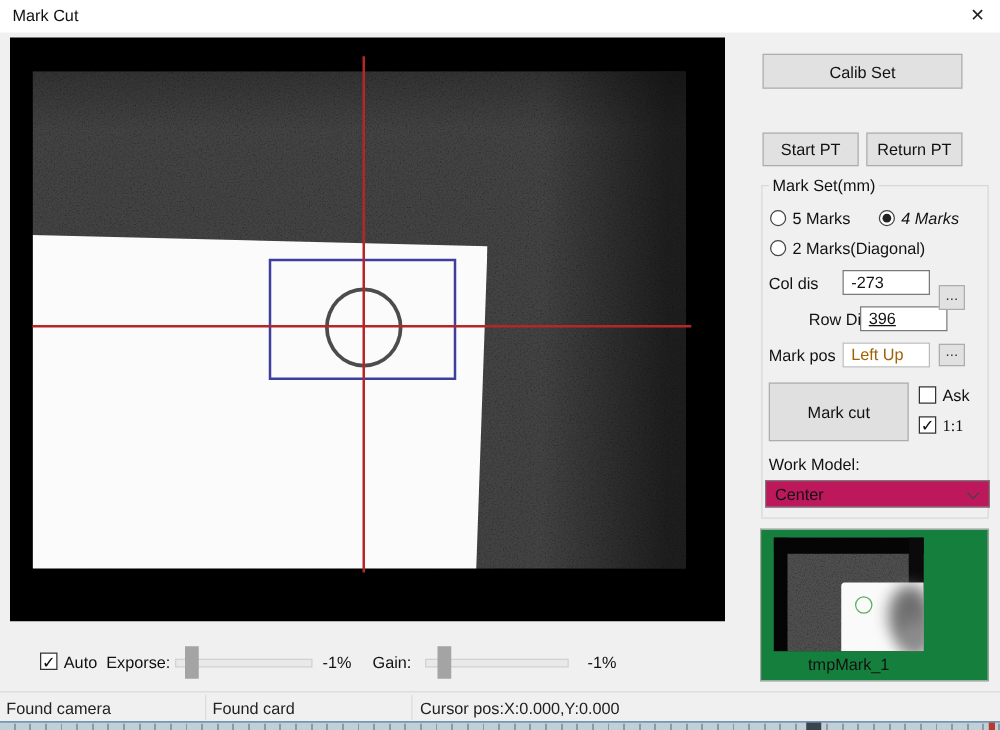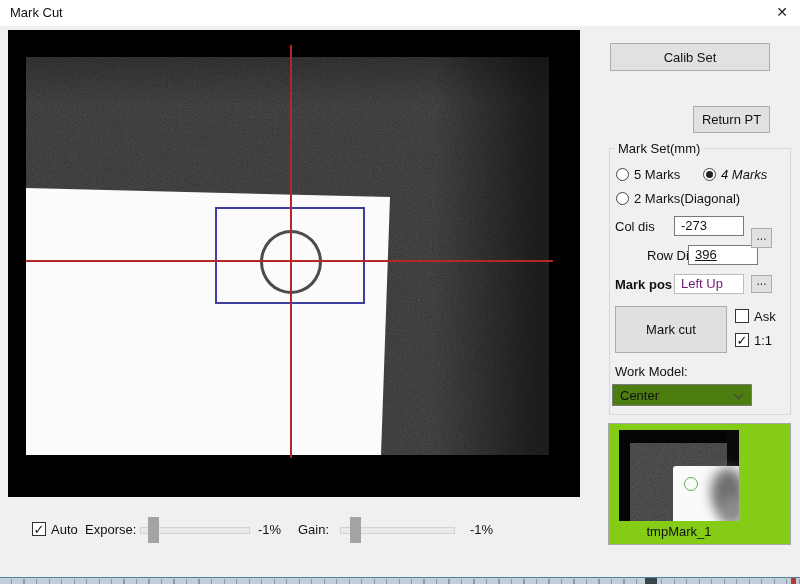--- a/index.html
+++ b/index.html
@@ -43,37 +43,37 @@
       font-size:13px; color:#111; }
 
   .radio { position:absolute; width:13px; height:13px; border:1px solid #444; border-radius:50%;
       background:#fff; }
   .radio .dot { position:absolute; left:2px; top:2px; width:7px; height:7px; border-radius:50%;
       background:#222; }
   .rlabel, .flabel, .clabel { position:absolute; font-size:13px; color:#111; white-space:nowrap; }
 
   .field { position:absolute; width:70px; height:20px; background:#fff; border:1px solid #7a7a7a;
       font-size:13px; color:#111; line-height:18px; padding-left:6px; }
-  .field.disabled { border-color:#bcbcbc; color:#701a75; }
+  .field.disabled { border-color:#bcbcbc; color:#a16207; }
   .more-btn { position:absolute; width:21px; height:20px; background:#e1e1e1; border:1px solid #adadad;
       font-size:12px; color:#333; text-align:center; line-height:13px; }
 
   .btn-markcut { left:615px; top:306px; width:112px; height:47px; background:#e0e0e0; }
 
   .checkbox { position:absolute; width:14px; height:14px; background:#fff; border:1px solid #333;
       font-size:13px; line-height:13px; text-align:center; color:#111; }
 
-  .dropdown { position:absolute; left:612px; top:384px; width:140px; height:22px; background:#4d7c0f;
+  .dropdown { position:absolute; left:612px; top:384px; width:180px; height:22px; background:#be185d;
       border:1px solid #7a7a7a; }
   .dropdown .sel { position:absolute; left:7px; top:3px; font-size:13px; color:#111; }
   .chevron { position:absolute; right:9px; top:6px; width:7px; height:7px;
       border-right:1.5px solid #444; border-bottom:1.5px solid #444; transform:rotate(45deg); }
 
   
-  .thumb-box { position:absolute; left:608px; top:423px; width:183px; height:122px; background:#84cc16;
+  .thumb-box { position:absolute; left:608px; top:423px; width:183px; height:122px; background:#15803d;
       border:1px solid #a7a7a7; }
   .thumb-img { position:absolute; left:10px; top:6px; width:120px; height:91px; overflow:hidden; background:#262626; }
   .thumb-img svg { position:absolute; left:0; top:0; }
   .t-black-top { position:absolute; left:0; top:0; width:120px; height:13px; background:#050505; }
   .t-black-left { position:absolute; left:0; top:0; width:11px; height:91px; background:#050505; }
   .t-black-right { position:absolute; left:108px; top:0; width:12px; height:40px; background:#0a0a0a; }
   .t-white { position:absolute; left:54px; top:36px; width:66px; height:55px; background:#fafafa;
       border-top-left-radius:3px; }
   .t-blob { position:absolute; left:92px; top:38px; width:34px; height:48px; background:#6f6f6f;
       border-radius:50%; filter:blur(6px); }
@@ -127,20 +127,21 @@
       <div class="dark-band"></div>
     </div>
     <div class="card"></div>
     <div class="mark-circle"></div>
     <div class="blue-rect"></div>
     <div class="cross-v"></div>
     <div class="cross-h"></div>
   </div>
 
   <div class="btn btn-calib">Calib Set</div>
+  <div class="btn btn-startpt">Start PT</div>
   <div class="btn btn-returnpt">Return PT</div>
 
   <div class="groupbox"></div>
   <div class="group-label">Mark Set(mm)</div>
 
   <div class="radio" style="left:616px; top:168px;"></div>
   <div class="rlabel" style="left:634px; top:167px;">5 Marks</div>
 
   <div class="radio" style="left:703px; top:168px;">
       <div class="dot"></div>
@@ -151,31 +152,31 @@
   <div class="rlabel" style="left:634px; top:191px;">2 Marks(Diagonal)</div>
 
   <div class="flabel" style="left:615px; top:219px;">Col dis</div>
   <div class="field" style="left:674px; top:216px;">-273</div>
 
   <div class="flabel" style="left:647px; top:248px;">Row Dis</div>
   <div class="field" style="left:688px; top:245px;text-decoration:underline;">396</div>
 
   <div class="more-btn" style="left:751px; top:228px; line-height:14px;">...</div>
 
-  <div class="flabel" style="left:615px; top:277px;font-weight:bold;">Mark pos</div>
+  <div class="flabel" style="left:615px; top:277px;">Mark pos</div>
   <div class="field disabled" style="left:674px; top:274px;">Left Up</div>
   <div class="more-btn" style="left:751px; top:275px; height:18px; line-height:11px;">...</div>
 
   <div class="btn btn-markcut">Mark cut</div>
 
   <div class="checkbox" style="left:735px; top:309px;"></div>
   <div class="clabel" style="left:754px; top:309px;">Ask</div>
 
   <div class="checkbox" style="left:735px; top:333px;">✓</div>
-  <div class="clabel" style="left:754px; top:333px;">1:1</div>
+  <div class="clabel" style="left:754px; top:333px;font-family:Liberation Serif, serif;">1:1</div>
 
   <div class="flabel" style="left:615px; top:364px;">Work Model:</div>
   <div class="dropdown">
     <span class="sel">Center</span>
     <span class="chevron"></span>
   </div>
 
   <div class="thumb-box">
     <div class="thumb-img">
       <svg width="120" height="91">
@@ -205,20 +206,27 @@
   <div class="flabel" style="left:85px; top:522px;">Exporse:</div>
   <div class="slider-groove" style="left:140px; top:527px; width:110px;"></div>
   <div class="slider-handle" style="left:148px; top:517px;"></div>
   <div class="flabel" style="left:258px; top:522px;">-1%</div>
 
   <div class="flabel" style="left:298px; top:522px;">Gain:</div>
   <div class="slider-groove" style="left:340px; top:527px; width:115px;"></div>
   <div class="slider-handle" style="left:350px; top:517px;"></div>
   <div class="flabel" style="left:470px; top:522px;">-1%</div>
 
+  <div class="statusbar">
+    <span class="status-text" style="left:5px;">Found camera</span>
+    <div class="status-sep" style="left:164px;"></div>
+    <span class="status-text" style="left:170px;">Found card</span>
+    <div class="status-sep" style="left:329px;"></div>
+    <span class="status-text" style="left:336px;">Cursor pos:X:0.000,Y:0.000</span>
+  </div>
 
   <div class="taskbar">
     <div class="task-ticks"></div>
     <div class="task-dark"></div>
     <div class="task-red"></div>
   </div>
 
 </div>
 
 </body></html>

